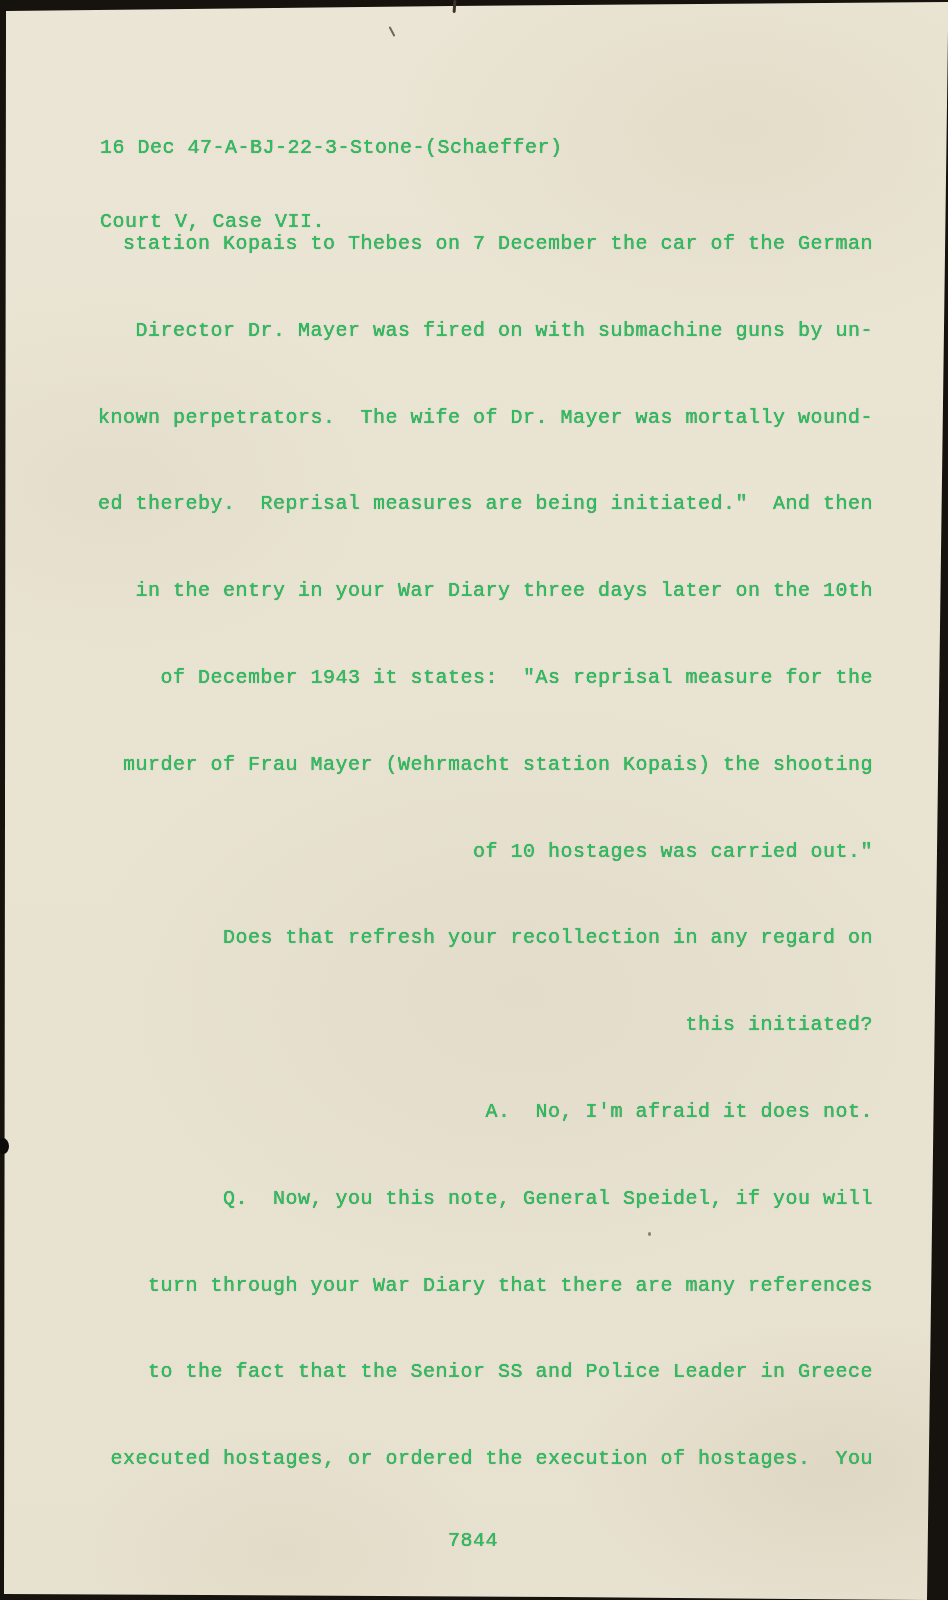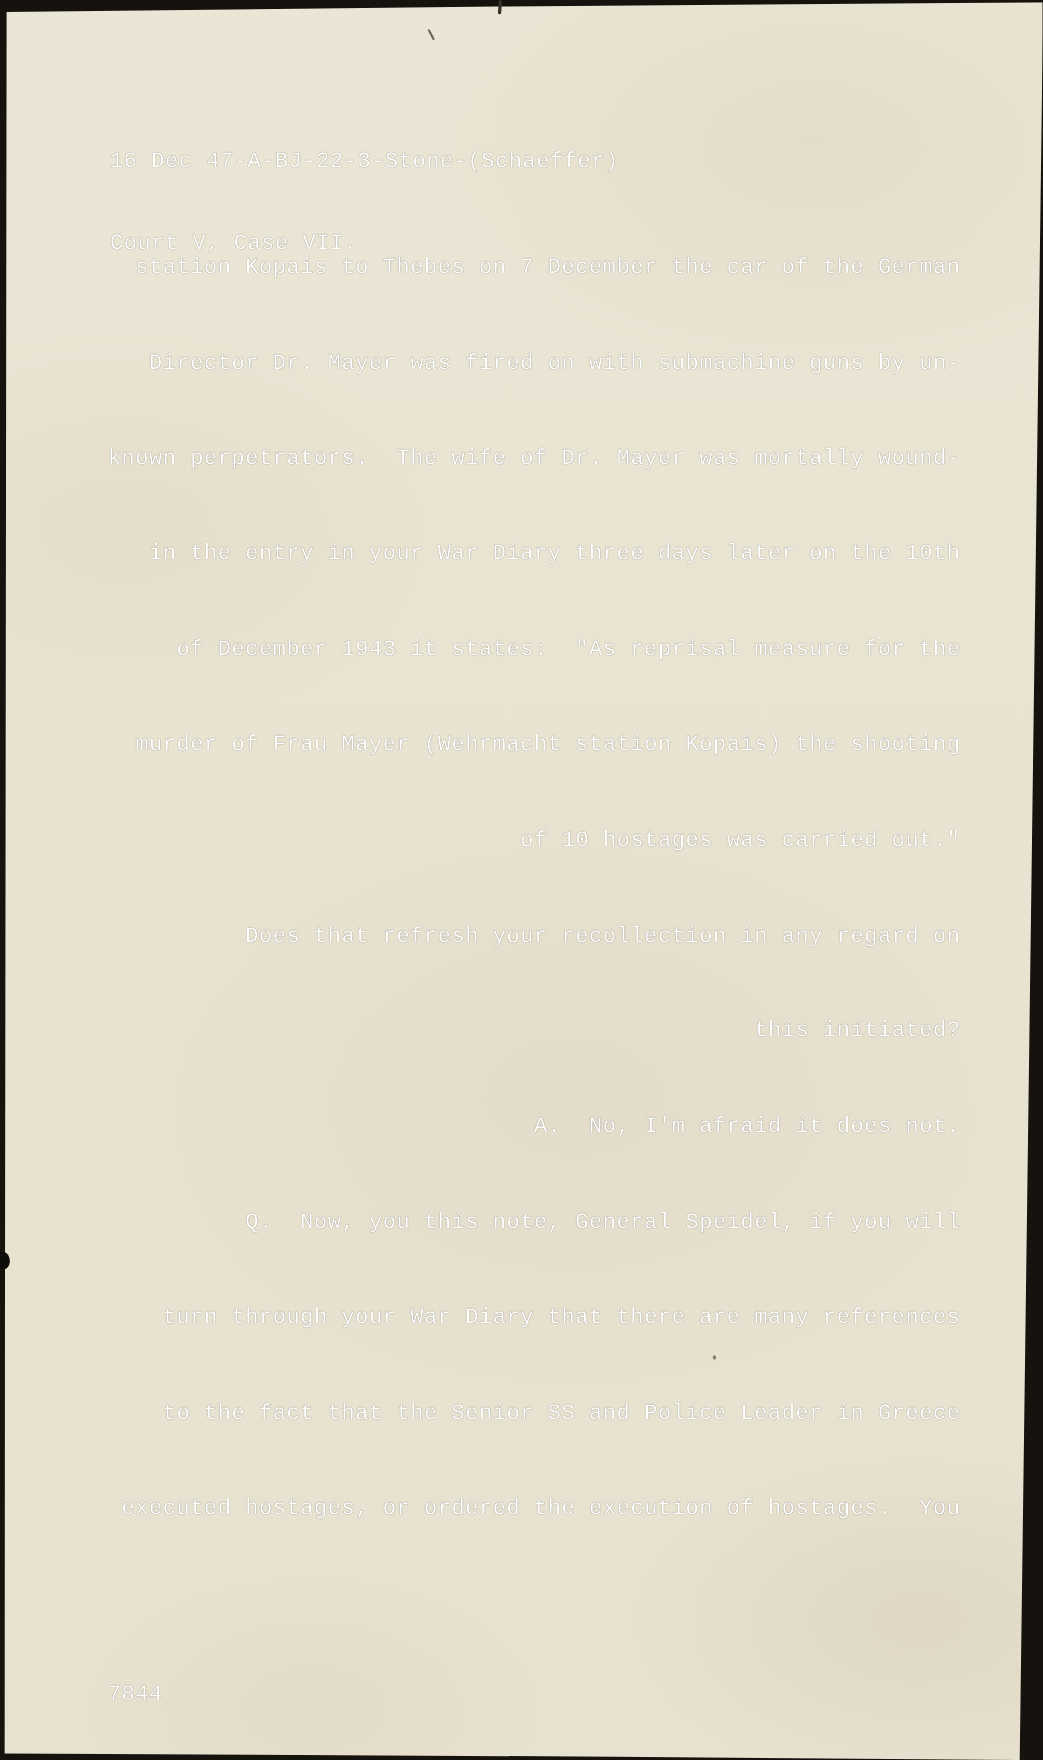--- a/index.html
+++ b/index.html
@@ -23,21 +23,21 @@
     background:
       radial-gradient(ellipse 500px 300px at 78% 8%, rgba(176,152,110,0.10), rgba(0,0,0,0) 70%),
       radial-gradient(ellipse 420px 260px at 12% 30%, rgba(170,150,115,0.08), rgba(0,0,0,0) 70%),
       radial-gradient(ellipse 600px 400px at 55% 62%, rgba(120,100,70,0.05), rgba(0,0,0,0) 75%),
       radial-gradient(ellipse 380px 220px at 88% 92%, rgba(150,128,92,0.10), rgba(0,0,0,0) 70%),
       radial-gradient(ellipse 300px 180px at 30% 97%, rgba(160,140,104,0.07), rgba(0,0,0,0) 70%),
       linear-gradient(180deg, #eae5d4 0%, #e9e3d2 40%, #e7e1cf 100%);
     clip-path: polygon(6px 11px, 452px 6px, 948px 2px, 948px 30px, 927px 1600px, 560px 1597px, 4px 1594px);
   }
   .ink {
-    color: #ffffff;
+    color: #22c55e;
     text-shadow: 0 0 0.7px rgba(62, 55, 40, 0.85);
     white-space: pre;
     letter-spacing: 0.5px;
     font-size: 20px;
   }
   .doc-header {
     position: absolute;
     left: 100px;
     top: 87px;
     line-height: 24.5px;
@@ -50,21 +50,21 @@
   .doc-body .line {
     height: 40.8px;
     line-height: 40.8px;
     text-align: right;
   }
   .page-number {
     position: absolute;
     left: 98px;
     top: 1524px;
     width: 750px;
-    text-align: left;
+    text-align: center;
     line-height: 34px;
   }
   
   .artifact { position: absolute; pointer-events: none; }
   .blob-left {
     left: -3px; top: 1138px;
     width: 12px; height: 16px;
     background: #0e0c09;
     border-radius: 50% 60% 55% 50%;
   }
@@ -96,20 +96,21 @@
 
 <div class="doc-header ink">
   <div>16 Dec 47-A-BJ-22-3-Stone-(Schaeffer)</div>
   <div>Court V, Case VII.</div>
 </div>
 
 <div class="doc-body ink">
   <div class="line">station Kopais to Thebes on 7 December the car of the German</div>
   <div class="line">Director Dr. Mayer was fired on with submachine guns by un-</div>
   <div class="line">known perpetrators.  The wife of Dr. Mayer was mortally wound-</div>
+  <div class="line">ed thereby.  Reprisal measures are being initiated."  And then</div>
   <div class="line">in the entry in your War Diary three days later on the 10th</div>
   <div class="line">of December 1943 it states:  "As reprisal measure for the</div>
   <div class="line">murder of Frau Mayer (Wehrmacht station Kopais) the shooting</div>
   <div class="line">of 10 hostages was carried out."</div>
   <div class="line">     Does that refresh your recollection in any regard on</div>
   <div class="line">this initiated?</div>
   <div class="line">     A.  No, I'm afraid it does not.</div>
   <div class="line">     Q.  Now, you this note, General Speidel, if you will</div>
   <div class="line">turn through your War Diary that there are many references</div>
   <div class="line">to the fact that the Senior SS and Police Leader in Greece</div>

